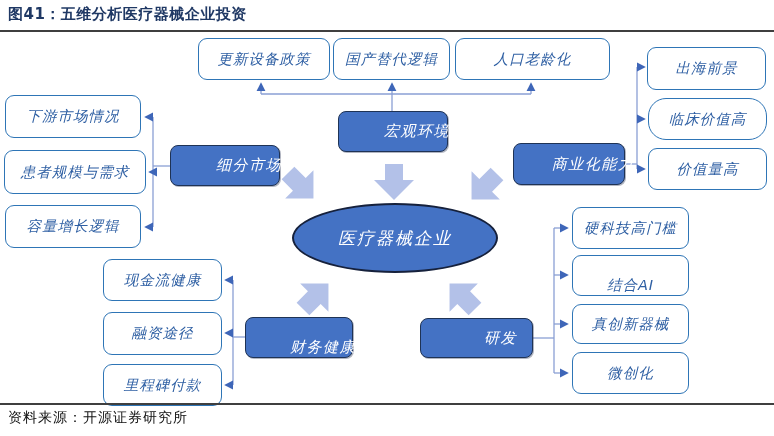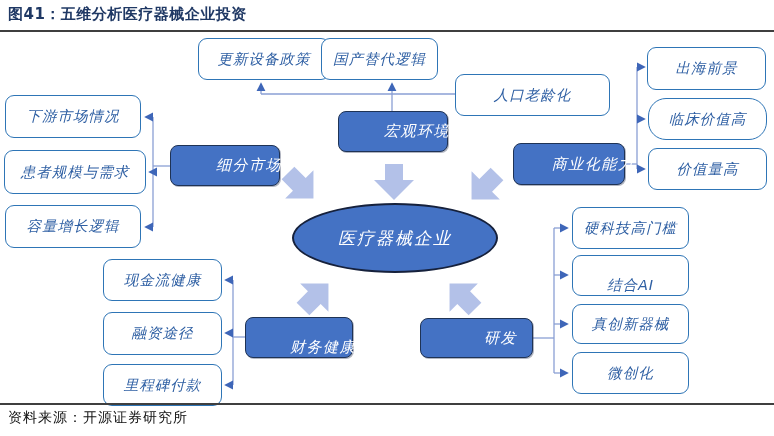--- a/index.html
+++ b/index.html
@@ -101,24 +101,24 @@
       <path d="M-9,0 L9,0 L9,16 L20,16 L0,36 L-20,16 L-9,16 Z" transform="translate(288,173) rotate(-45)"></path>
       <path d="M-9,0 L9,0 L9,16 L20,16 L0,36 L-20,16 L-9,16 Z" transform="translate(497,174) rotate(45)"></path>
       <path d="M-9,0 L9,0 L9,16 L20,16 L0,36 L-20,16 L-9,16 Z" transform="translate(303,309) rotate(-135)"></path>
       <path d="M-9,0 L9,0 L9,16 L20,16 L0,36 L-20,16 L-9,16 Z" transform="translate(475,309) rotate(135)"></path>
     </g>
   </svg>
 
   <div class="factor" style="left:198px;top:38px;width:132px;height:42px;">
     <span>更新设备政策</span>
   </div>
-  <div class="factor" style="left:321px;top:38px;width:117px;height:42px;">
+  <div class="factor" style="left:333px;top:38px;width:117px;height:42px;">
     <span>国产替代逻辑</span>
   </div>
-  <div class="factor" style="left:455px;top:38px;width:155px;height:42px;margin-top:36px;">
+  <div class="factor" style="left:455px;top:38px;width:155px;height:42px;">
     <span>人口老龄化</span>
   </div>
 
   <div class="node" style="left:338px;top:111px;width:110px;height:41px;">
     <span>宏观环境</span>
   </div>
 
   <div class="factor" style="left:5px;top:95px;width:136px;height:43px;">
     <span>下游市场情况</span>
   </div>

